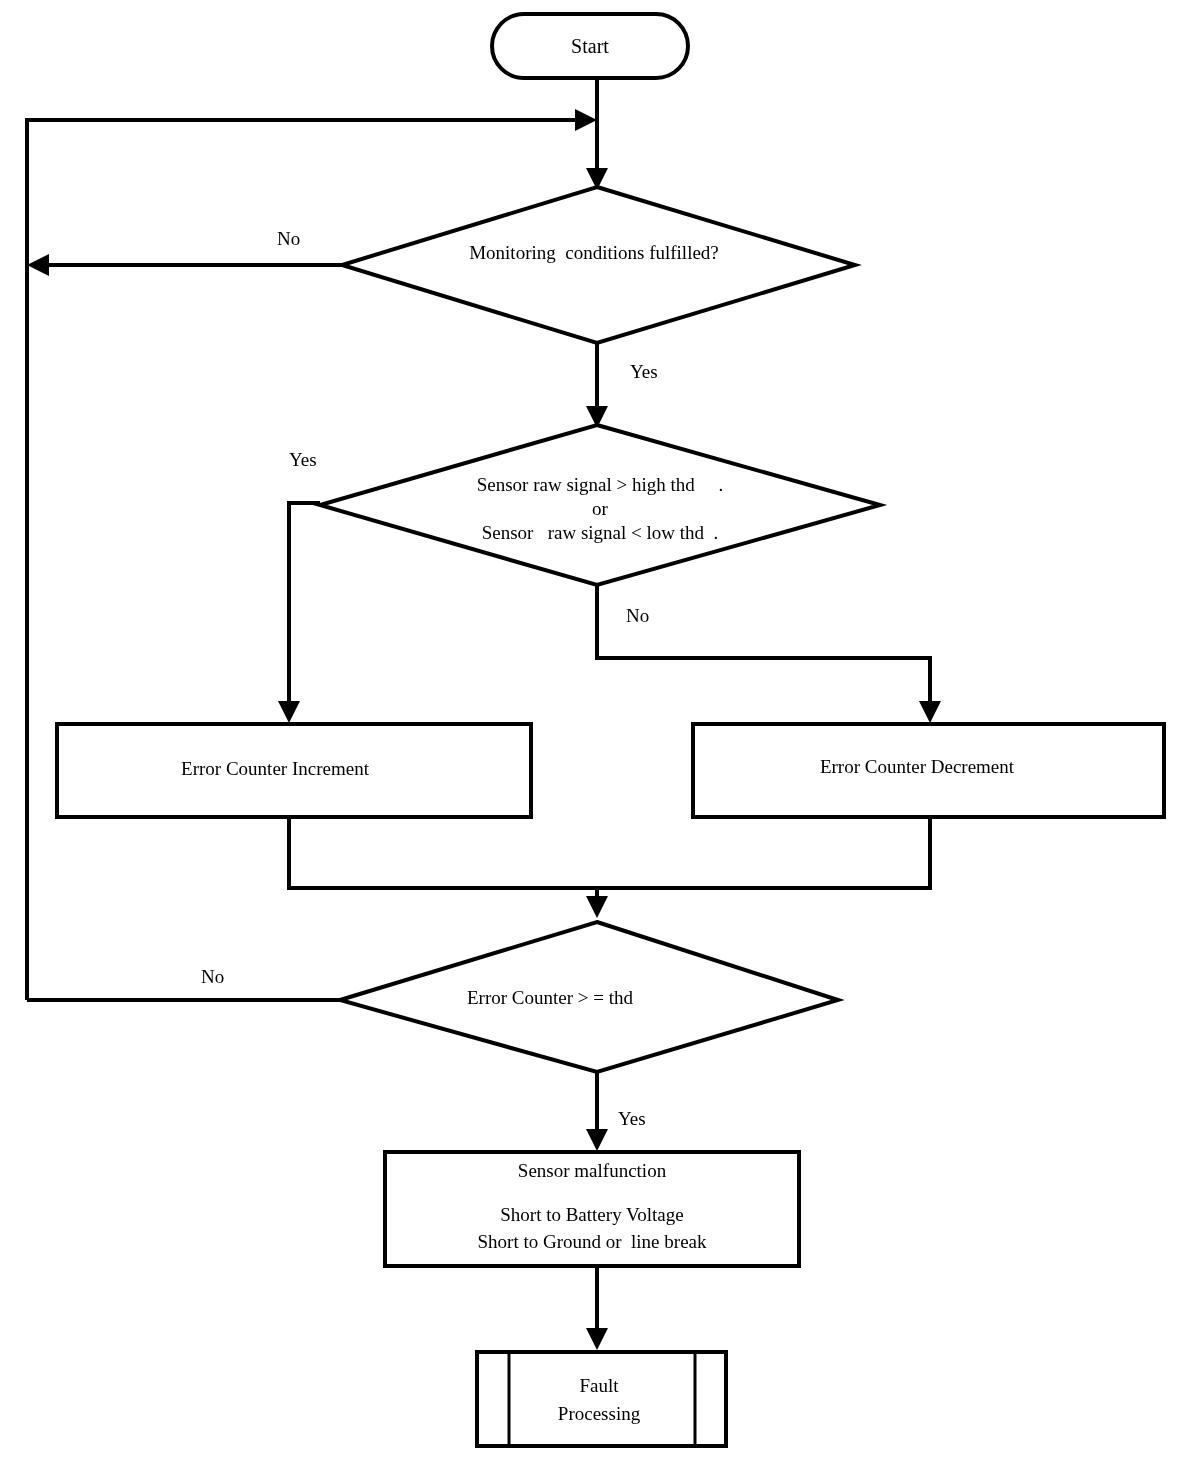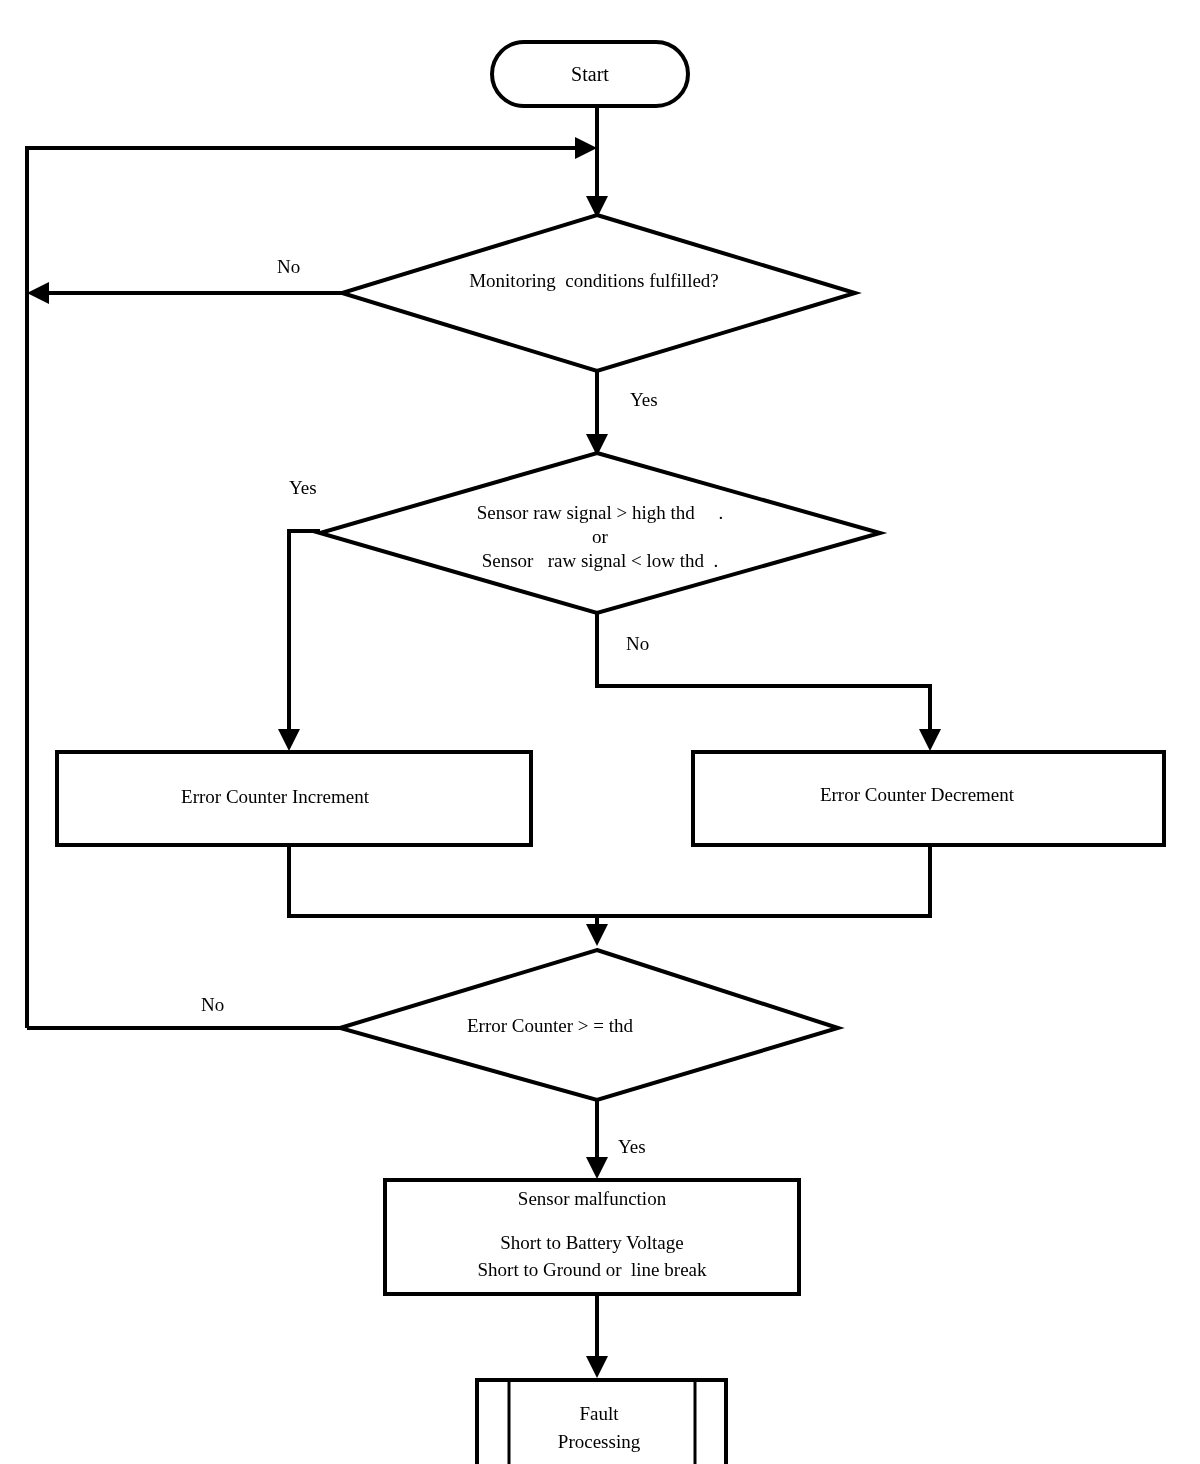--- a/index.html
+++ b/index.html
@@ -12,21 +12,20 @@
     width: 1200px;
     height: 1464px;
     font-family: "Liberation Serif", "DejaVu Serif", serif;
     color: #000000;
     overflow: hidden;
   }
   #flowchart-root {
     position: relative;
     width: 1200px;
     height: 1068px;
-    margin-top: 28px;
   }
   svg#flow-svg {
     position: absolute;
     left: 0;
     top: 0;
     width: 1200px;
     height: 1464px;
     display: block;
   }
   .shape-outline {

